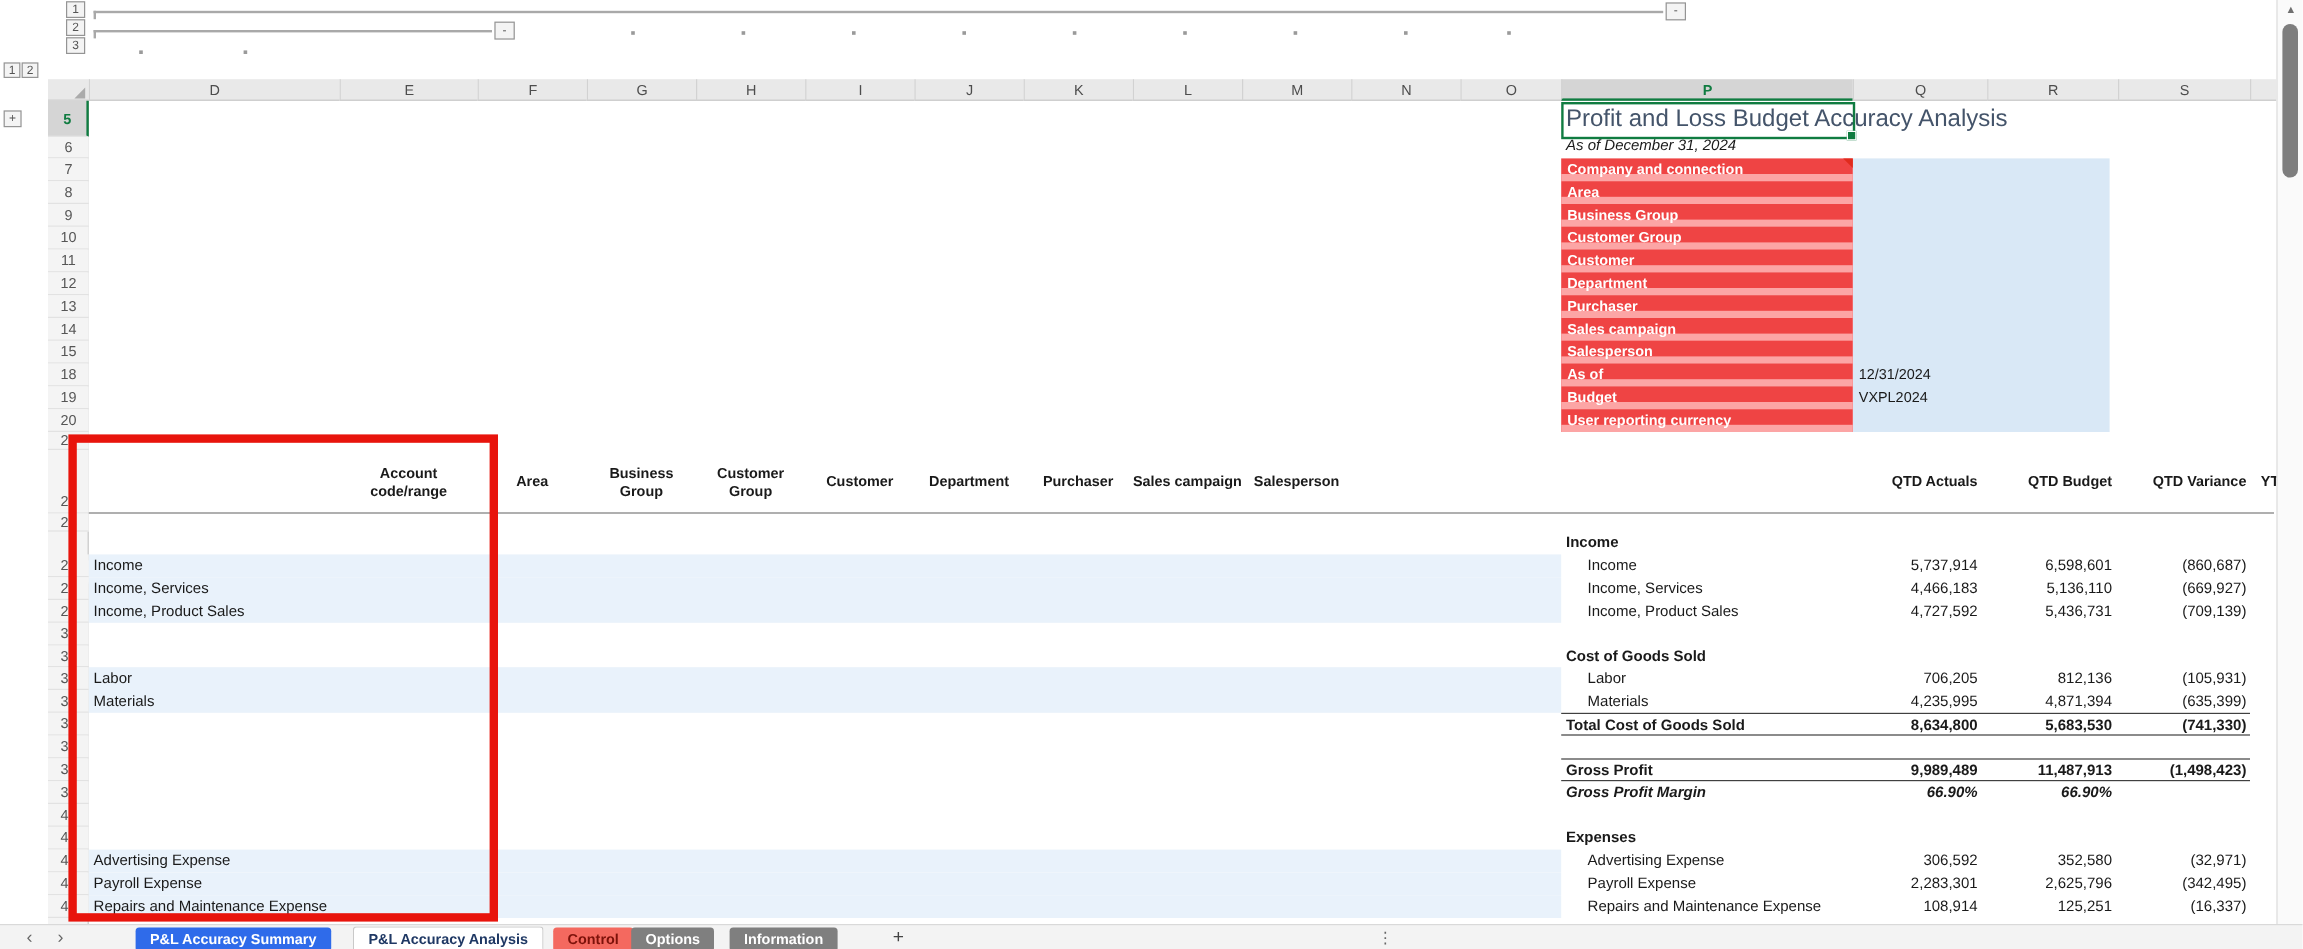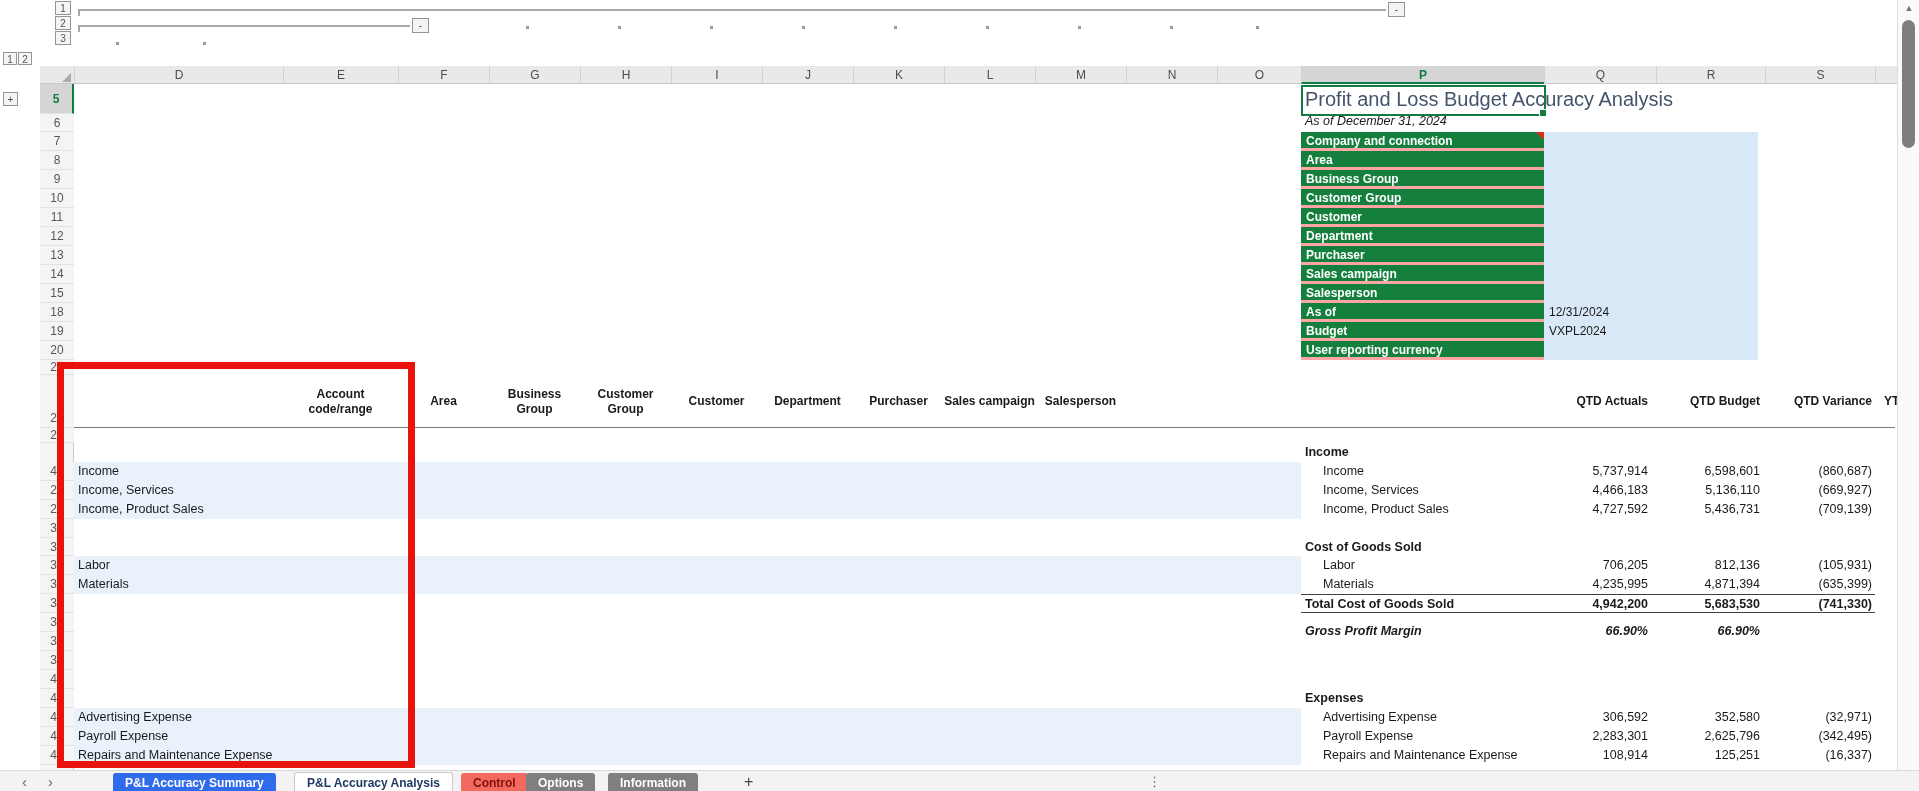--- a/index.html
+++ b/index.html
@@ -22,21 +22,21 @@
   .rn{position:absolute;left:40px;width:34px;background:#f4f4f4;border-bottom:1px solid #e2e2e2;
       color:#565656;font-size:12px;text-align:center;box-sizing:border-box;display:flex;align-items:center;justify-content:center}
   .rn-sel{background:#d5d5d5;color:#107c41;border-right:2px solid #107c41;font-weight:bold}
   .rn-bot{align-items:flex-end;padding-bottom:2px}
   
   .title{position:absolute;left:1305px;top:88px;font-size:20px;color:#44546a;white-space:nowrap;z-index:3}
   .selbox{position:absolute;left:1301px;top:85px;width:241px;height:27px;border:2px solid #107c41;z-index:4}
   .handle{position:absolute;left:1539px;top:109px;width:6px;height:6px;background:#107c41;border:1px solid #fff;z-index:5}
   .subtitle{position:absolute;left:1305px;top:114px;font-size:12.5px;font-style:italic;white-space:nowrap}
   .panel{position:absolute;left:1544px;top:132px;width:214px;height:228px;background:#d9e8f6}
-  .navy{position:absolute;left:1301px;width:243px;height:19px;background:#15803d;border-bottom:3px solid #fca5a5;
+  .navy{position:absolute;left:1301px;width:243px;height:19px;background:#ef4444;border-bottom:6px solid #fca5a5;
         color:#fff;font-weight:bold;font-size:12px;line-height:18px;padding-left:5px;box-sizing:border-box;white-space:nowrap}
   .ctri{position:absolute;left:1536px;top:132px;width:0;height:0;border-left:8px solid transparent;border-top:8px solid #e02b1d;z-index:2}
   .pval{position:absolute;left:1549px;font-size:12px;line-height:19px;white-space:nowrap}
   .band{position:absolute;left:74px;width:1227px;height:19px;background:#e9f2fb}
   .th{position:absolute;top:375px;height:53px;display:flex;align-items:center;justify-content:center;
       text-align:center;font-weight:bold;font-size:12px;line-height:15px}
   .hline{position:absolute;background:#7b7b7b;height:1px}
   .lrow{position:absolute;left:78px;font-size:12.5px;line-height:19px;white-space:nowrap}
   
   .prow{position:absolute;left:1301px;width:574px;height:19px;font-size:12.5px;line-height:19px;box-sizing:border-box}
@@ -132,21 +132,21 @@
   <div class="rn" style="top:246px;height:19px">13</div>
   <div class="rn" style="top:265px;height:19px">14</div>
   <div class="rn" style="top:284px;height:19px">15</div>
   <div class="rn" style="top:303px;height:19px">18</div>
   <div class="rn" style="top:322px;height:19px">19</div>
   <div class="rn" style="top:341px;height:19px">20</div>
   <div class="rn" style="top:360px;height:15px">22</div>
   <div class="rn rn-bot" style="top:375px;height:53px">23</div>
   <div class="rn" style="top:428px;height:15px">24</div>
   <div class="rn" style="top:467px;height:19px">25</div>
-  <div class="rn" style="top:462px;height:19px">44</div>
+  <div class="rn" style="top:462px;height:19px">21</div>
   <div class="rn" style="top:481px;height:19px">27</div>
   <div class="rn" style="top:500px;height:19px">28</div>
   <div class="rn" style="top:519px;height:19px">30</div>
   <div class="rn" style="top:538px;height:18px">31</div>
   <div class="rn" style="top:556px;height:19px">32</div>
   <div class="rn" style="top:575px;height:19px">33</div>
   <div class="rn" style="top:594px;height:19px">36</div>
   <div class="rn" style="top:613px;height:19px">37</div>
   <div class="rn" style="top:632px;height:19px">38</div>
   <div class="rn" style="top:651px;height:19px">34</div>
@@ -243,25 +243,31 @@
     <span class="n n3">(105,931)</span>
   </div>
   <div class="prow" style="top:575px">
     <span class="pl ind">Materials</span>
     <span class="n n1">4,235,995</span>
     <span class="n n2">4,871,394</span>
     <span class="n n3">(635,399)</span>
   </div>
   <div class="prow tot" style="top:594px">
     <span class="pl">Total Cost of Goods Sold</span>
-    <span class="n n1">4,942,200</span>
+    <span class="n n1">8,634,800</span>
     <span class="n n2">5,683,530</span>
     <span class="n n3">(741,330)</span>
   </div>
-  <div class="prow gpm" style="top:622px">
+  <div class="prow tot" style="top:632px">
+    <span class="pl">Gross Profit</span>
+    <span class="n n1">9,989,489</span>
+    <span class="n n2">11,487,913</span>
+    <span class="n n3">(1,498,423)</span>
+  </div>
+  <div class="prow gpm" style="top:651px">
     <span class="pl">Gross Profit Margin</span>
     <span class="n n1">66.90%</span>
     <span class="n n2">66.90%</span>
   </div>
   <div class="prow sec" style="top:689px">
     <span class="pl">Expenses</span>
   </div>
   <div class="prow" style="top:708px">
     <span class="pl ind">Advertising Expense</span>
     <span class="n n1">306,592</span>

